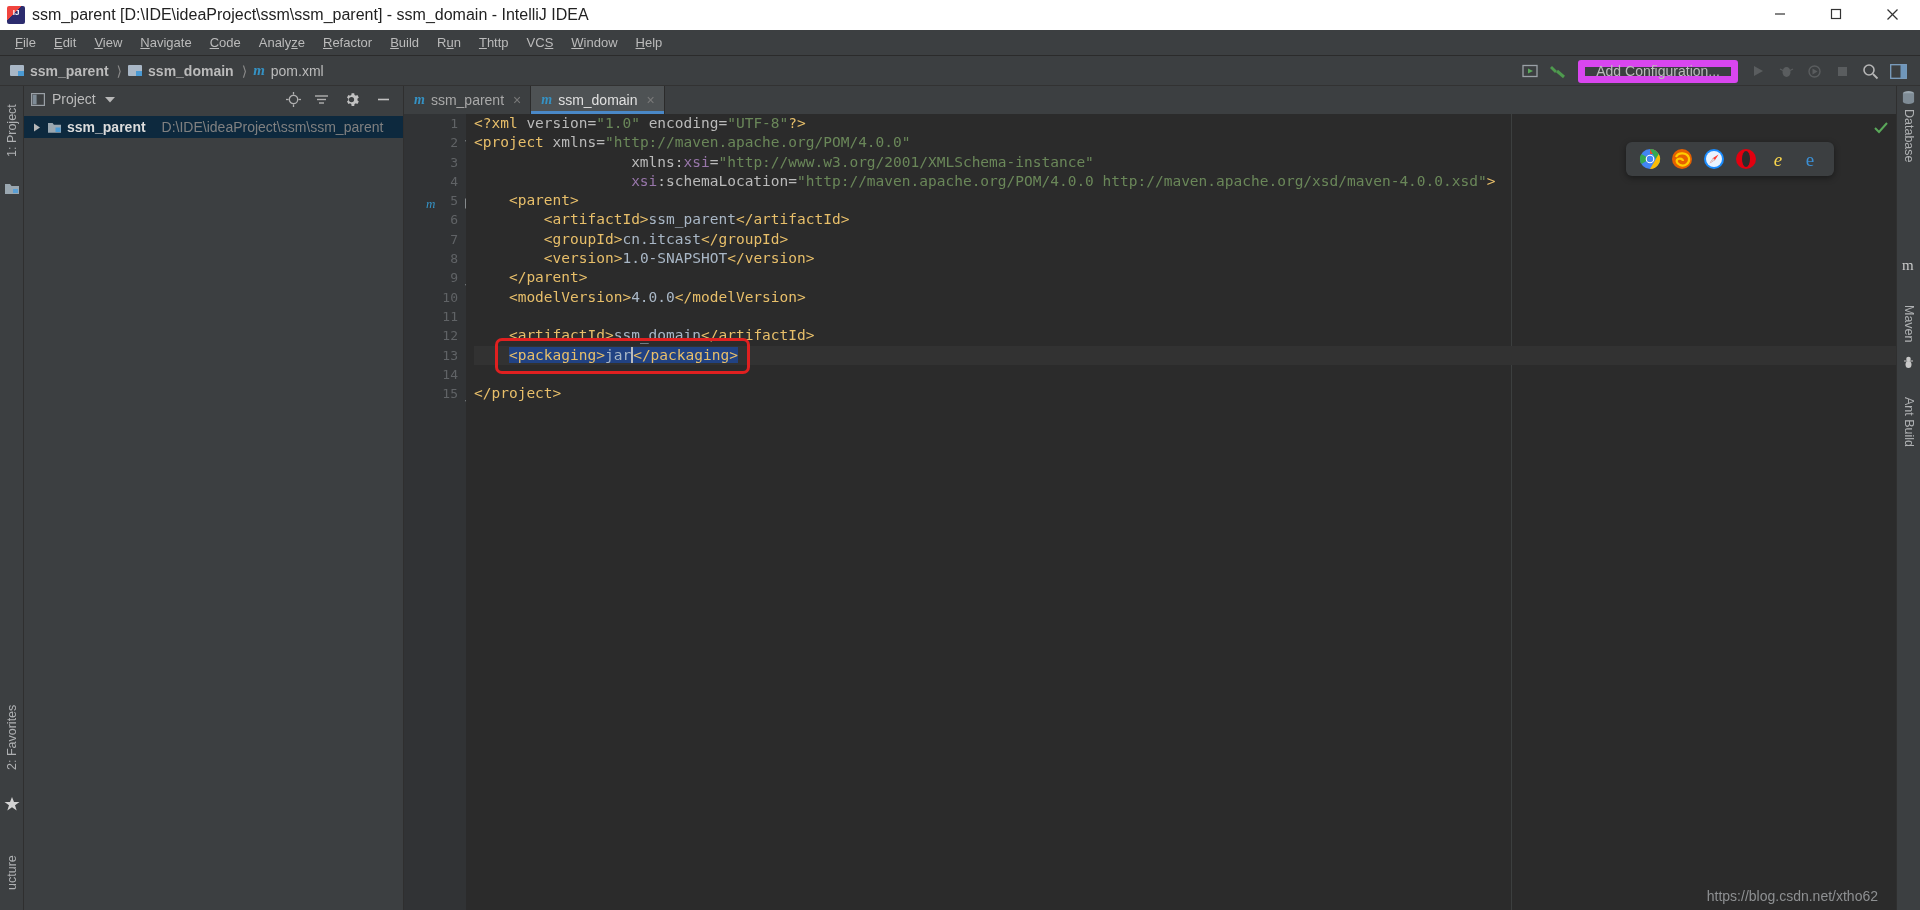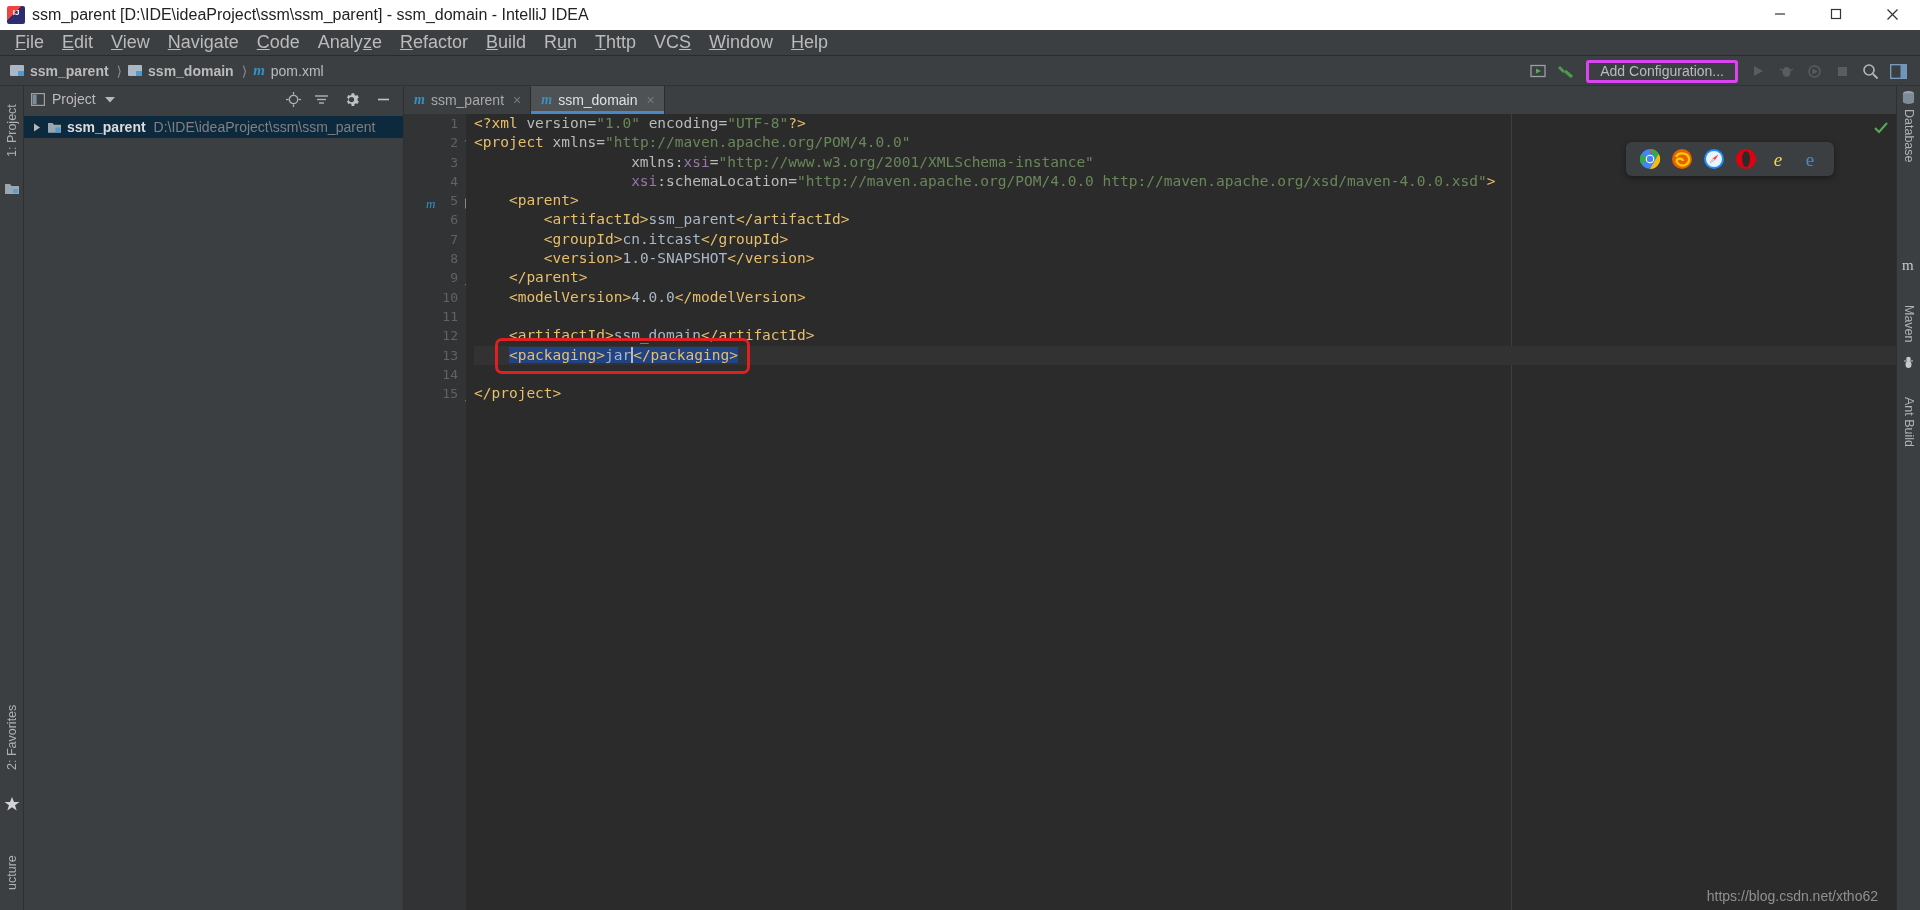--- a/index.html
+++ b/index.html
@@ -52,21 +52,21 @@
   
   #menubar {
     height: 26px;
     background: #3c3f41;
     display: flex;
     align-items: center;
     padding-left: 6px;
     border-bottom: 1px solid #2b2b2b;
   }
   .menu-item {
-    font-size: 18px;
+    font-size: 13px;
     color: #bbbbbb;
     padding: 2px 9px;
     white-space: nowrap;
   }
   .menu-item .mn { text-decoration: underline; }
 
   
   #navbar {
     height: 30px;
     background: #3c3f41;
@@ -108,21 +108,21 @@
     position: absolute; right: 8px; top: 0; height: 30px;
     display: flex; align-items: center;
   }
   .tb-btn {
     width: 26px; height: 26px;
     display: flex; align-items: center; justify-content: center;
     margin: 0 1px;
   }
   #add-config {
     height: 23px;
-    border: 3px solid #d946ef;
+    border: 7px solid #d946ef;
     border-radius: 3px;
     color: #bbbbbb;
     font-size: 14px;
     padding: 0 11px;
     display: flex; align-items: center;
     margin: 0 6px;
   }
 
   
   #body {
@@ -192,21 +192,21 @@
   .tree-row.selected { background: #0d293e; }
   .twisty {
     width: 14px; height: 14px;
     display:flex; align-items:center; justify-content:center;
     flex: 0 0 auto;
     margin-right: 2px;
   }
   .twisty svg { display:block; }
   .tree-ico { width:16px;height:16px;margin-right:5px;flex:0 0 auto;display:flex;align-items:center;justify-content:center;}
   .tree-label { font-weight: bold; color: #dcdcdc; }
-  .tree-sub { color: #808080; margin-left: 8px; font-weight: normal; }
+  .tree-sub { color: #808080; margin-left: 16px; font-weight: normal; }
   .tree-row.lib .tree-label { font-weight: normal; color: #bbbbbb; }
 
   
   #editor-area {
     flex: 1 1 auto;
     display: flex; flex-direction: column;
     background: #2b2b2b;
     position: relative;
     min-width: 0;
   }

